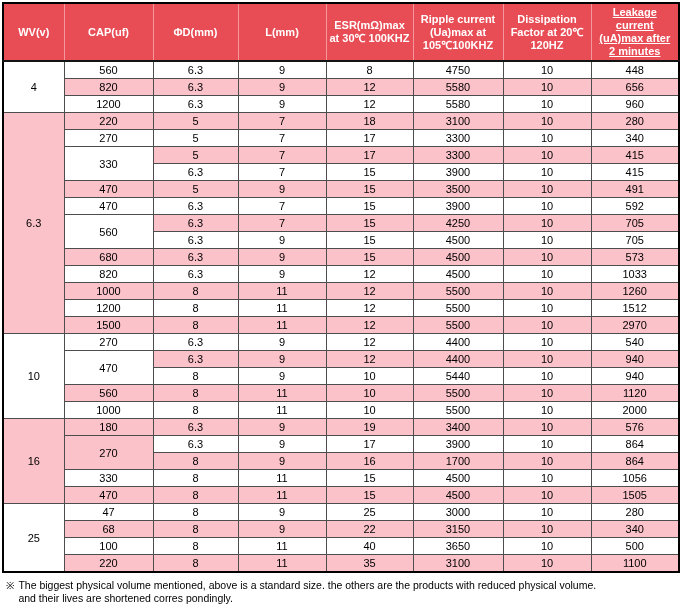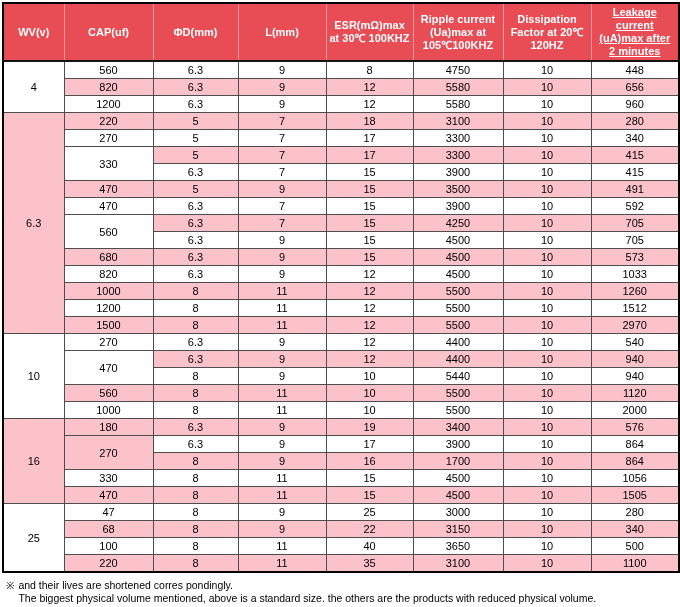--- a/index.html
+++ b/index.html
@@ -377,17 +377,17 @@
           <td class="cp">3100</td>
           <td class="cp">10</td>
           <td class="cp">1100</td>
         </tr>
       </tbody>
   </table>
 
   <div class="footnote">
     <span class="fn-marker">※</span>
     <div class="fn-text">
+      <div>The biggest physical volume mentioned, above is a standard size. the others are the products with reduced physical volume.</div>
       <div>and their lives are shortened corres pondingly.</div>
-      <div>The biggest physical volume mentioned, above is a standard size. the others are the products with reduced physical volume.</div>
     </div>
   </div>
 </div>
 
 </body></html>

